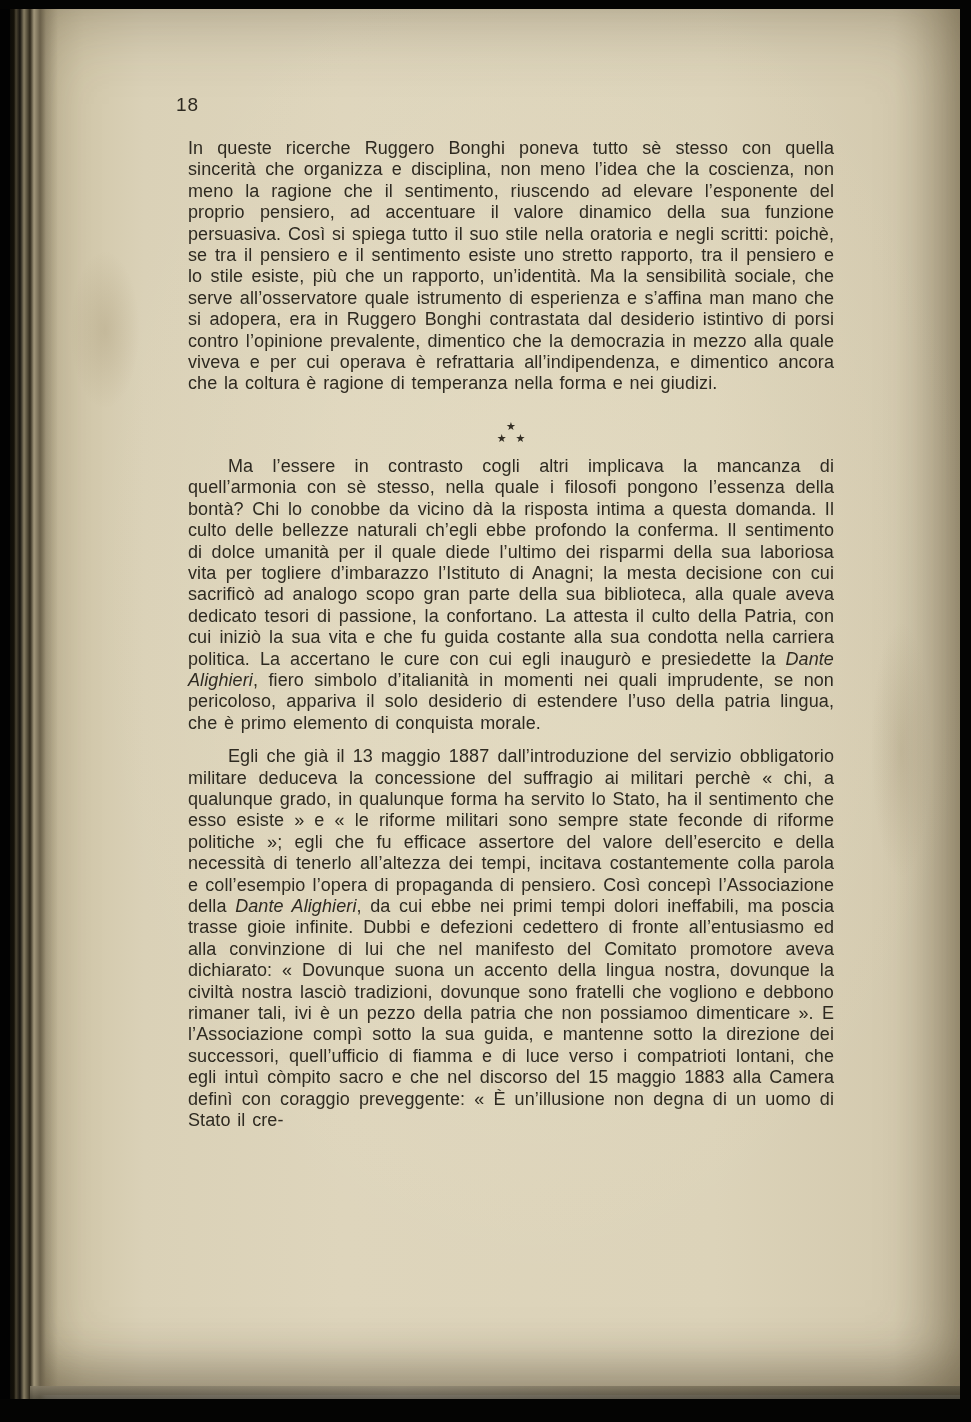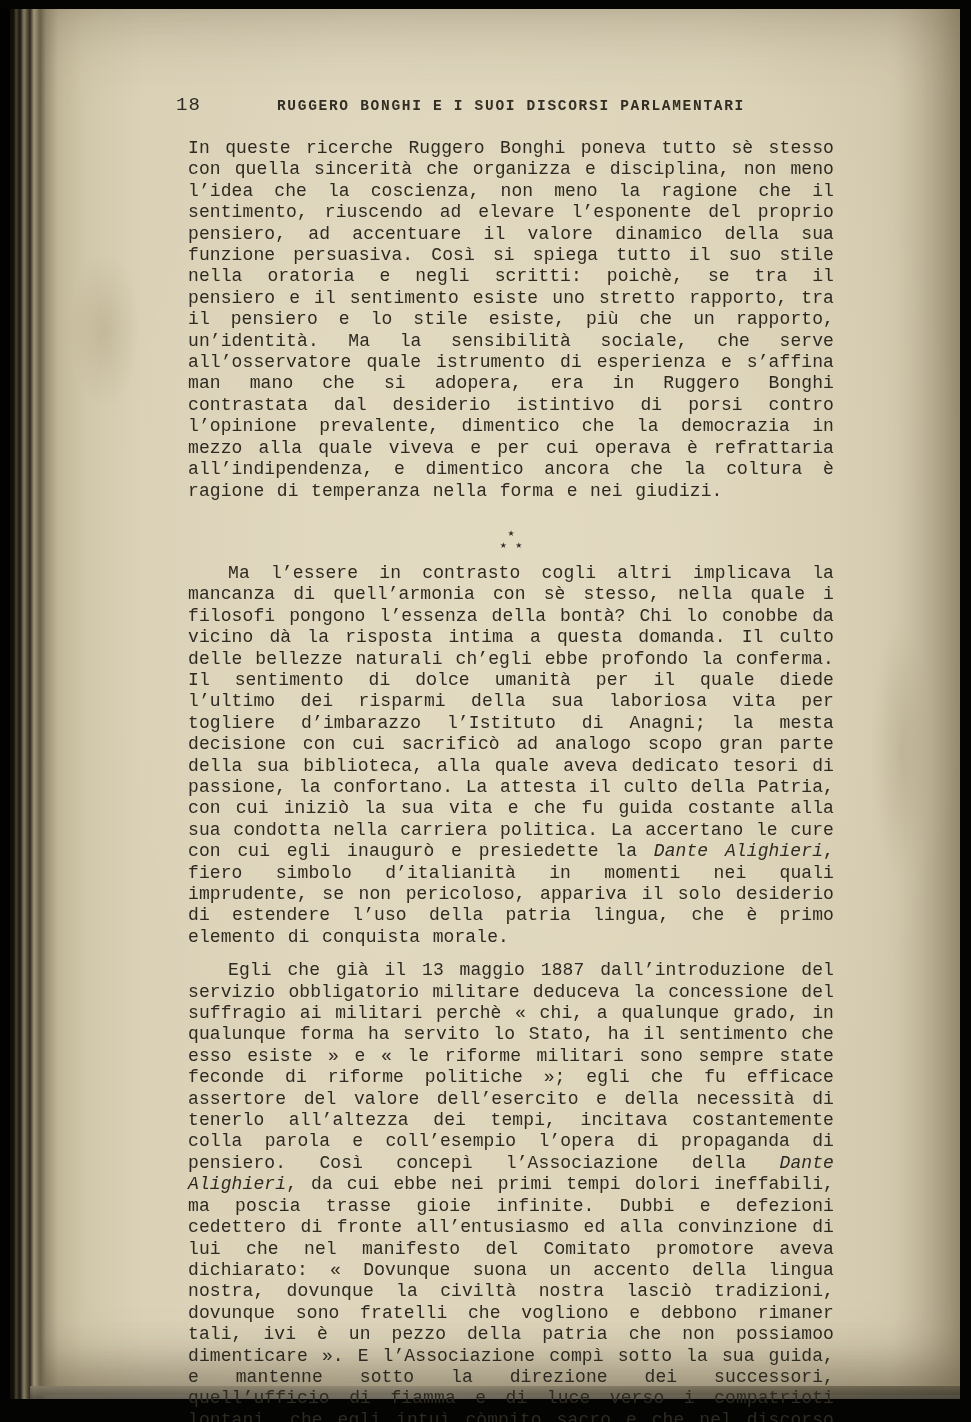--- a/index.html
+++ b/index.html
@@ -6,21 +6,21 @@
     margin: 0;
     padding: 0;
     background: #000;
   }
   .scan {
     position: relative;
     width: 971px;
     height: 1422px;
     background: #e5e5e5;
     overflow: hidden;
-    font-family: Liberation Mono, monospace;
+    font-family: Liberation Sans, sans-serif;
   }
   
   .paper {
     position: absolute;
     left: 14px;
     top: 9px;
     width: 946px;
     height: 1386px;
     background:
       radial-gradient(ellipse at 55% 42%, rgba(255,250,228,0.16), rgba(0,0,0,0) 62%),
@@ -140,21 +140,20 @@
   <div class="stain-2"></div>
   <div class="binding"></div>
   <div class="page-edges-bottom"></div>
   <div class="edge-top"></div>
   <div class="edge-right"></div>
   <div class="edge-bottom"></div>
 
   <div class="textblock">
     <div class="header-row">
       <span class="page-num">18</span>
-      <span class="running-header">RUGGERO BONGHI E I SUOI DISCORSI PARLAMENTARI</span>
     </div>
 
     <div class="body-text">
       <p><span>In queste ricerche Ruggero Bonghi poneva tutto sè stesso con quella sincerità che organizza e disciplina, non meno l’idea che la coscienza, non meno la ragione che il sentimento, riuscendo ad elevare l’esponente del proprio pensiero, ad accentuare il valore dinamico della sua funzione persuasiva. Così si spiega tutto il suo stile nella oratoria e negli scritti: poichè, se tra il pensiero e il sentimento esiste uno stretto rapporto, tra il pensiero e lo stile esiste, più che un rapporto, un’identità. Ma la sensibilità sociale, che serve all’osservatore quale istrumento di esperienza e s’affina man mano che si adopera, era in Ruggero Bonghi contrastata dal desiderio istintivo di porsi contro l’opinione prevalente, dimentico che la democrazia in mezzo alla quale viveva e per cui operava è refrattaria all’indipendenza, e dimentico ancora che la coltura è ragione di temperanza nella forma e nei giudizi.</span></p>
 
       <div class="asterism">
         <span class="top">★</span>
         <span class="row"><span>★</span><span>★</span></span>
       </div>
 

